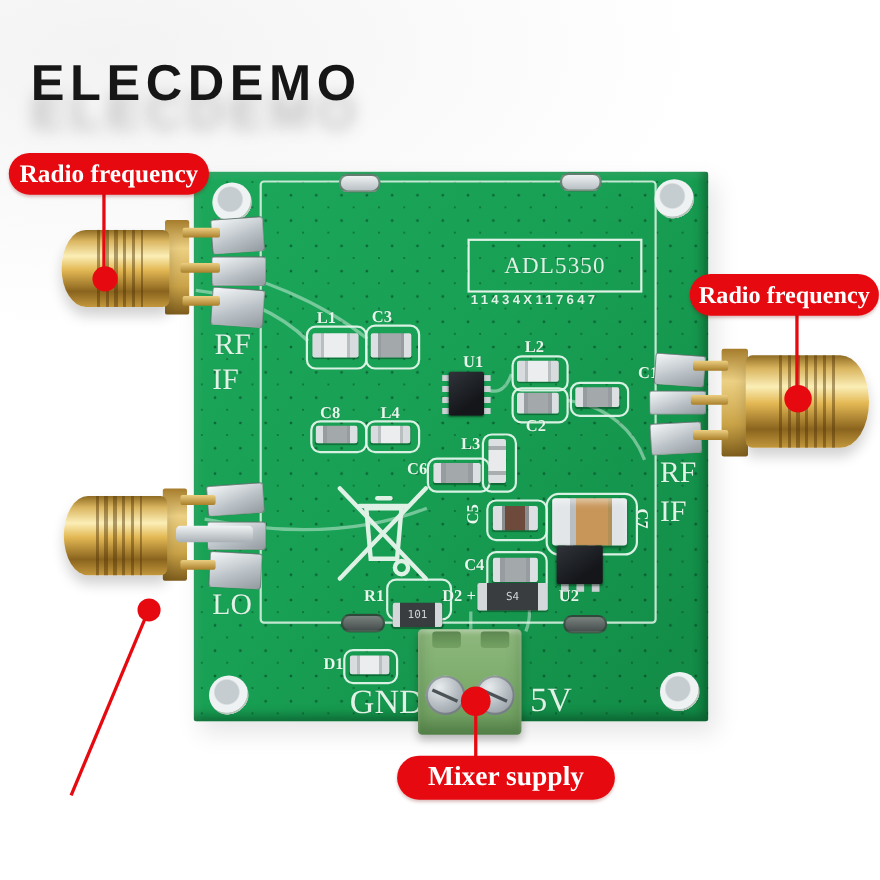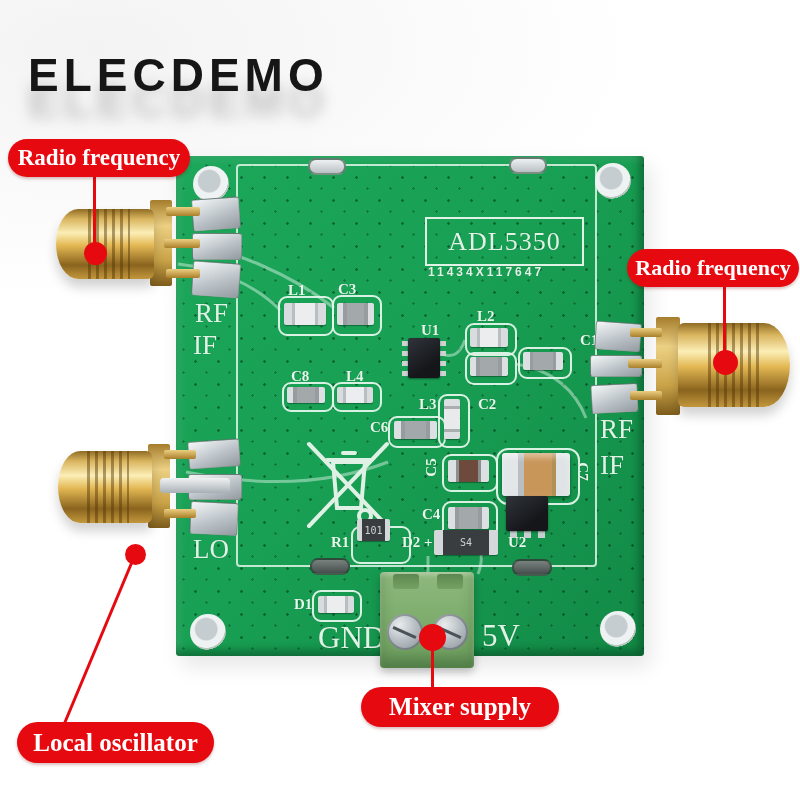--- a/index.html
+++ b/index.html
@@ -122,21 +122,21 @@
     <div class="hole" style="left:17px;top:10px;"></div>
     <div class="hole" style="left:419px;top:7px;"></div>
     <div class="hole" style="left:424px;top:455px;"></div>
     <div class="hole" style="left:14px;top:458px;"></div>
     <div class="oval" style="left:132px;top:2px;"></div>
     <div class="oval" style="left:333px;top:1px;"></div>
     <div class="oval dark" style="left:134px;top:402px;width:36px;"></div>
     <div class="oval dark" style="left:336px;top:403px;width:36px;"></div>
 
     <div class="adl-box">
-      <span class="silk" style="position:static;font-size:26px;letter-spacing:1px;">ADL5350</span>
+      <span class="silk" style="position:static;font-size:21px;letter-spacing:1px;">ADL5350</span>
     </div>
     <div class="silk" style="left:252px;top:109px;font-size:12px;font-weight:700;letter-spacing:3px;font-family:'Liberation Sans',sans-serif;">11434X117647</div>
 
     <div class="silk" style="left:19px;top:142px;font-size:27px;">RF</div>
     <div class="silk" style="left:17px;top:174px;font-size:27px;">IF</div>
     <div class="silk" style="left:424px;top:258px;font-size:27px;">RF</div>
     <div class="silk" style="left:424px;top:294px;font-size:27px;">IF</div>
     <div class="silk" style="left:17px;top:378px;font-size:27px;">LO</div>
     <div class="silk" style="left:142px;top:464px;font-size:31px;">GND</div>
     <div class="silk" style="left:306px;top:462px;font-size:31px;">5V</div>
@@ -162,21 +162,21 @@
     <div class="ic-pins" style="left:226px;top:185px;height:36px;"></div>
     <div class="ic-pins" style="left:263px;top:185px;height:36px;"></div>
     <div class="ic-body" style="left:232px;top:182px;width:32px;height:40px;"></div>
     <div class="ref" style="left:245px;top:166px;">U1</div>
 
     <div class="outline" style="left:289px;top:167px;width:48px;height:29px;"></div>
     <div class="chip ind" style="left:294px;top:172px;width:38px;height:19px;"></div>
     <div class="ref" style="left:301px;top:152px;">L2</div>
     <div class="outline" style="left:289px;top:196px;width:48px;height:29px;"></div>
     <div class="chip cap" style="left:294px;top:201px;width:38px;height:19px;"></div>
-    <div class="ref" style="left:302px;top:224px;margin-top:16px;">C2</div>
+    <div class="ref" style="left:302px;top:224px;">C2</div>
     <div class="outline" style="left:342px;top:191px;width:50px;height:28px;"></div>
     <div class="chip cap" style="left:347px;top:196px;width:40px;height:18px;"></div>
     <div class="ref" style="left:360px;top:176px;margin-left:44px;">C1</div>
 
     <div class="outline" style="left:106px;top:226px;width:48px;height:26px;"></div>
     <div class="chip cap" style="left:111px;top:231px;width:38px;height:16px;"></div>
     <div class="ref" style="left:115px;top:212px;">C8</div>
     <div class="outline" style="left:156px;top:226px;width:46px;height:26px;"></div>
     <div class="chip ind" style="left:161px;top:231px;width:36px;height:16px;"></div>
     <div class="ref" style="left:170px;top:212px;">L4</div>
@@ -200,21 +200,21 @@
     <div class="ref" style="left:246px;top:350px;">C4</div>
     <div class="sot-leg" style="left:338px;top:334px;"></div>
     <div class="sot-leg" style="left:358px;top:334px;"></div>
     <div class="sot-leg" style="left:334px;top:374px;"></div>
     <div class="sot-leg" style="left:348px;top:374px;"></div>
     <div class="sot-leg" style="left:362px;top:374px;"></div>
     <div class="ic-body" style="left:330px;top:340px;width:42px;height:35px;"></div>
     <div class="ref" style="left:332px;top:378px;">U2</div>
 
     <div class="outline" style="left:175px;top:370px;width:56px;height:34px;"></div>
-    <div class="chip black" style="left:181px;top:363px;width:33px;height:22px;">101</div>
+    <div class="chip black" style="left:181px;top:392px;width:45px;height:22px;">101</div>
     <div class="ref" style="left:155px;top:378px;">R1</div>
     <div class="chip black" style="left:258px;top:374px;width:64px;height:25px;">S4</div>
     <div class="ref" style="left:226px;top:378px;">D2 +</div>
 
     <div class="outline" style="left:136px;top:434px;width:46px;height:28px;"></div>
     <div class="chip ind" style="left:142px;top:440px;width:36px;height:17px;"></div>
     <div class="ref" style="left:118px;top:440px;">D1</div>
 
     <div class="term">
       <div class="term-tab" style="left:13px;"></div>
@@ -270,19 +270,18 @@
   <div class="pill" style="left:8px;top:139px;width:182px;height:38px;font-size:23px;">Radio frequency</div>
   <div class="ann-line" style="left:93px;top:175px;height:70px;"></div>
   <div class="ann-dot" style="left:84px;top:242px;width:23px;height:23px;"></div>
 
   <div class="pill" style="left:627px;top:249px;width:172px;height:38px;font-size:22px;">Radio frequency</div>
   <div class="ann-line" style="left:723px;top:285px;height:68px;"></div>
   <div class="ann-dot" style="left:713px;top:350px;width:25px;height:25px;"></div>
 
   <div class="ann-dot" style="left:125px;top:544px;width:21px;height:21px;"></div>
   <div class="ann-line" style="left:133px;top:556px;height:181px;transform:rotate(22.7deg);transform-origin:top center;"></div>
-  <div class="pill" style="left:17px;top:722px;width:197px;height:41px;font-size:25px;">Local oscillator</div>
 
   <div class="ann-dot" style="left:419px;top:624px;width:27px;height:27px;"></div>
   <div class="ann-line" style="left:431px;top:645px;height:44px;"></div>
   <div class="pill" style="left:361px;top:687px;width:198px;height:40px;font-size:25px;">Mixer supply</div>
 
 </div>
 
 </body></html>

